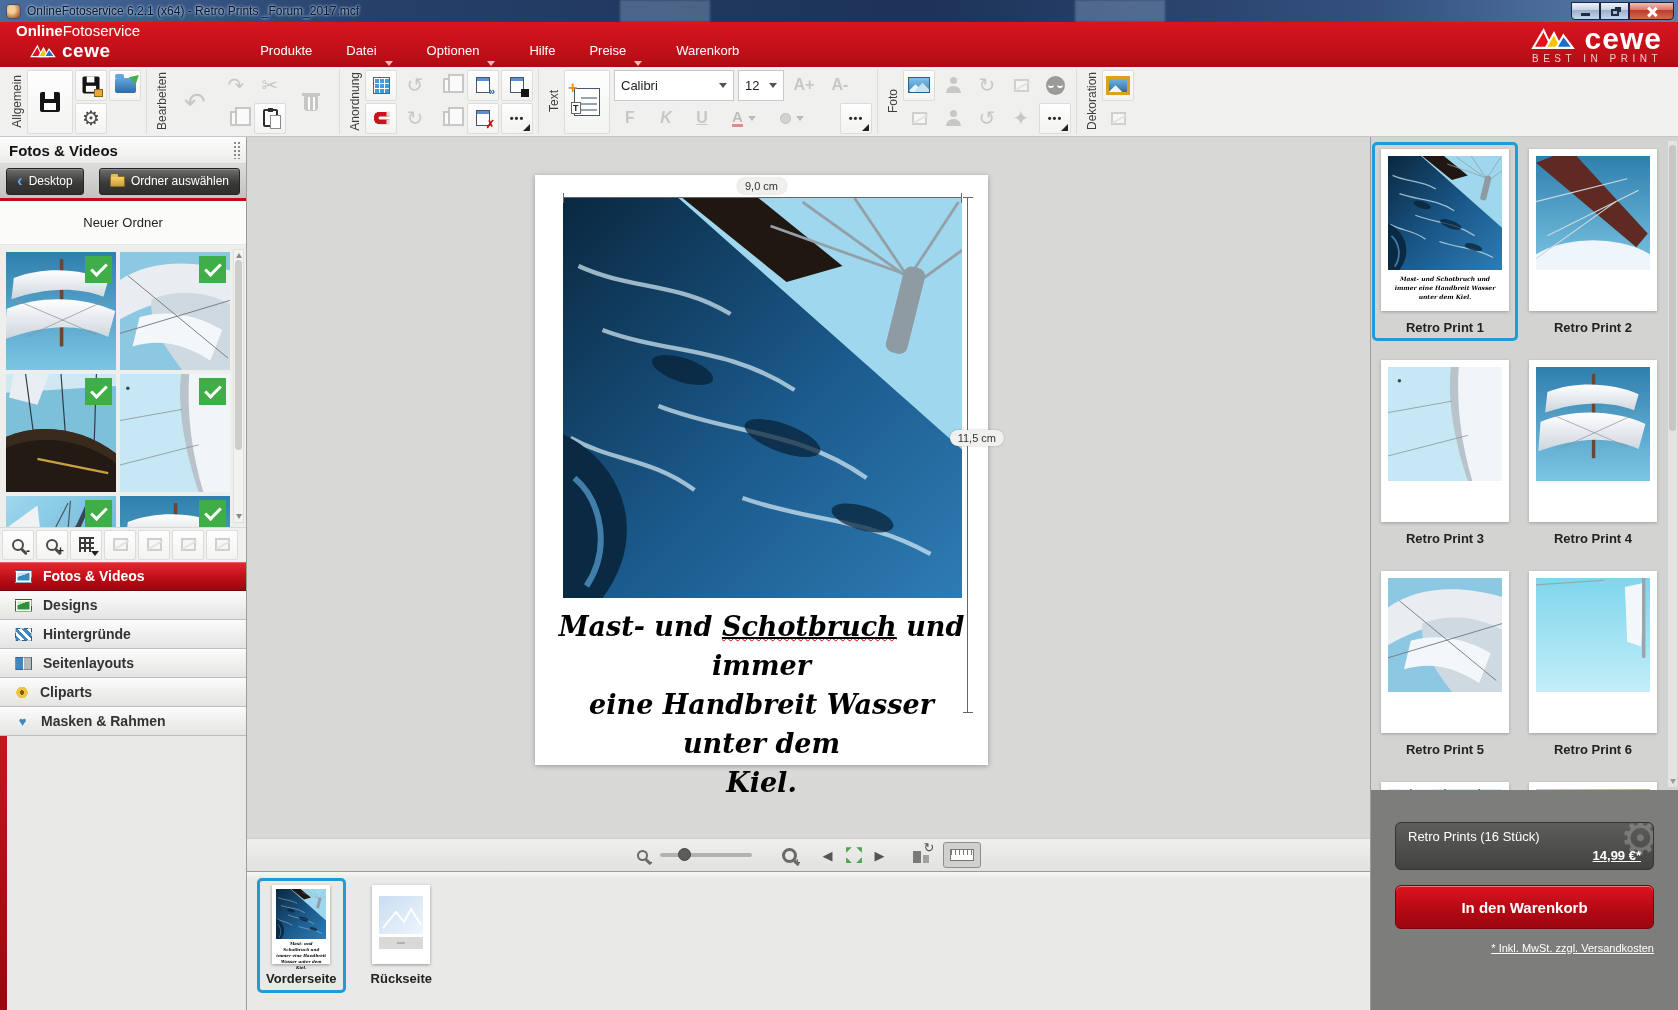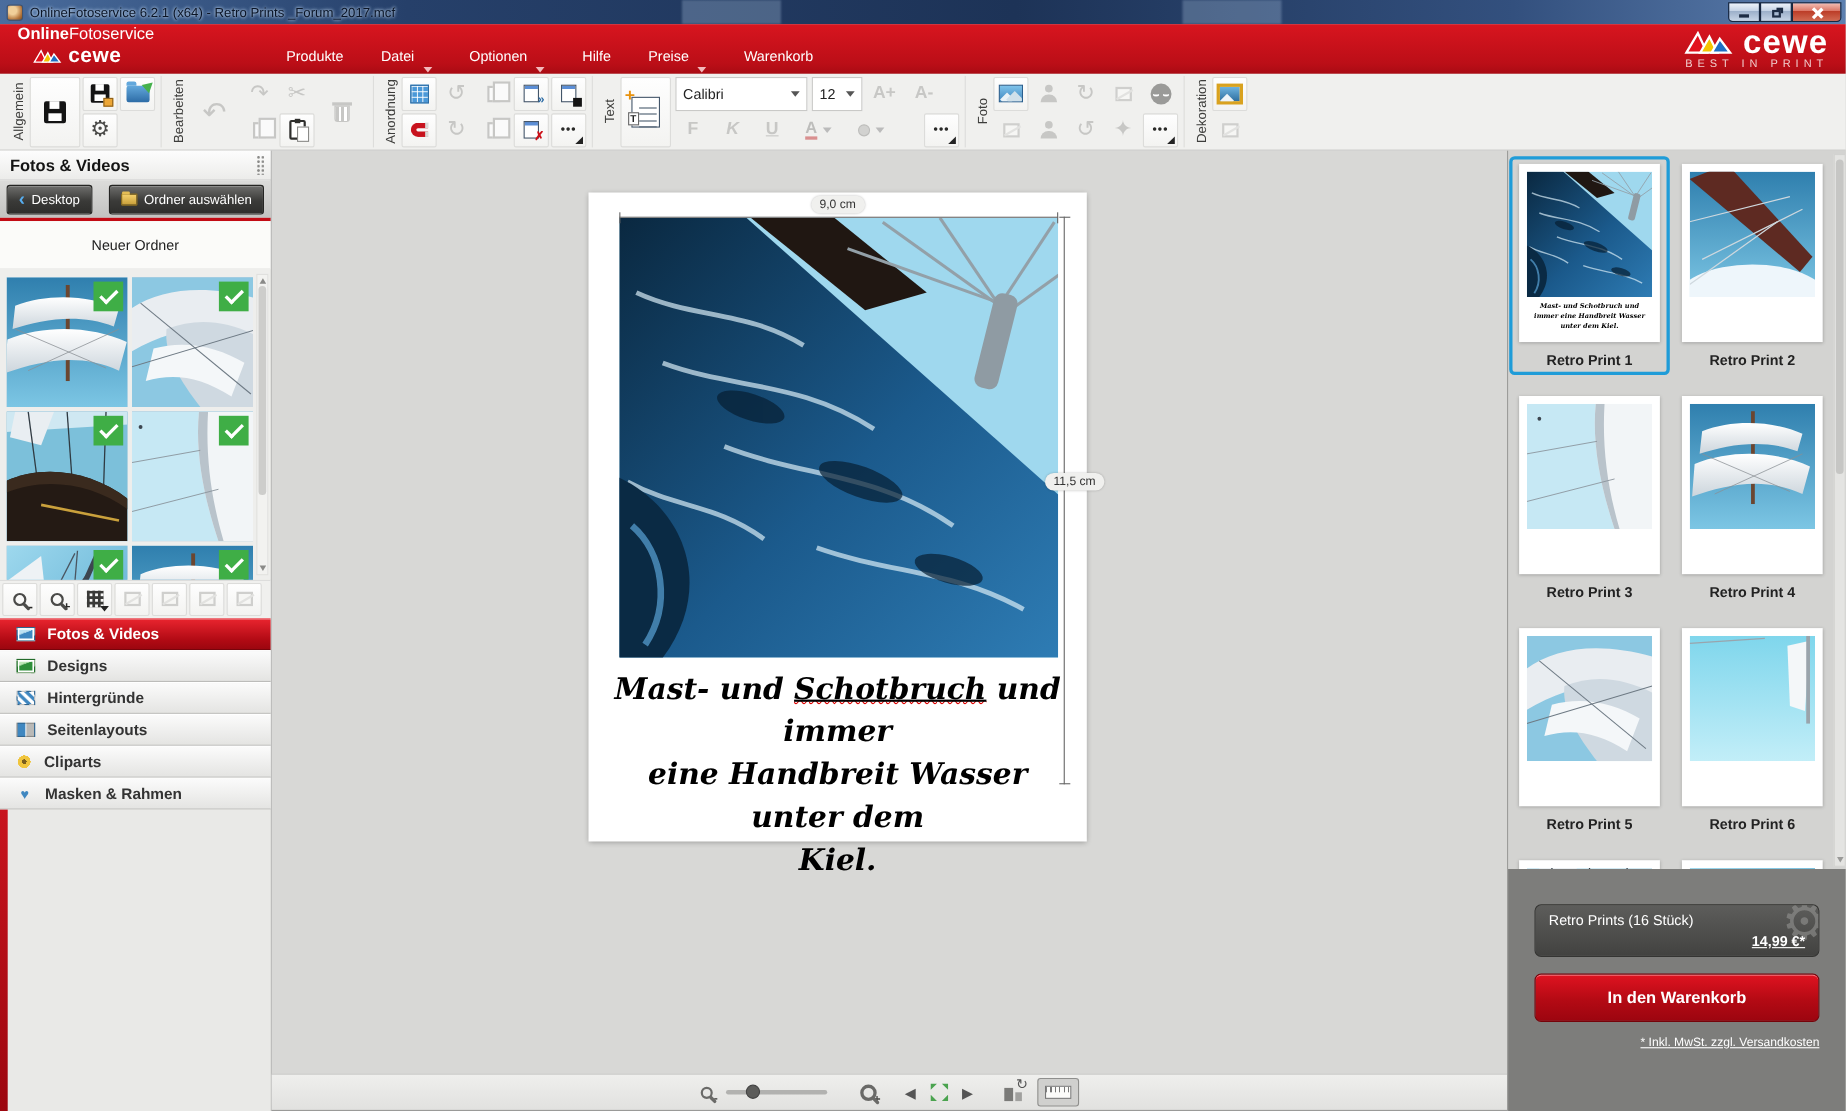--- a/index.html
+++ b/index.html
@@ -811,20 +811,39 @@
       </span>
       <span class="zarrow">▶</span>
       <span class="fit-ico" style="margin-left:16px">
           <span class="rot">↻</span>
         </span>
       <span class="ruler-btn">
           <span class="ruler-ico"></span>
         </span>
     </div>
 
+    <div class="pages-strip">
+      <div class="page-item selected">
+        <div class="page-card">
+          <svg>
+              <use href="#art-water"></use>
+            </svg>
+          <div class="micro-cap">Mast- und Schotbruch und immer eine Handbreit Wasser unter dem Kiel.</div>
+        </div>
+        <div class="page-label">Vorderseite</div>
+      </div>
+      <div class="page-item">
+        <div class="page-card" style="height:79px">
+          <svg style="width:50px;height:68px">
+              <use href="#art-placeholder"></use>
+            </svg>
+        </div>
+        <div class="page-label">Rückseite</div>
+      </div>
+    </div>
   </div>
 
   <div class="right">
     <div class="prints">
       <div class="print-item selected">
         <div class="print-card">
           <svg>
               <use href="#art-water"></use>
             </svg>
           <div class="print-cap">Mast- und Schotbruch und immer eine Handbreit Wasser unter dem Kiel.</div>

